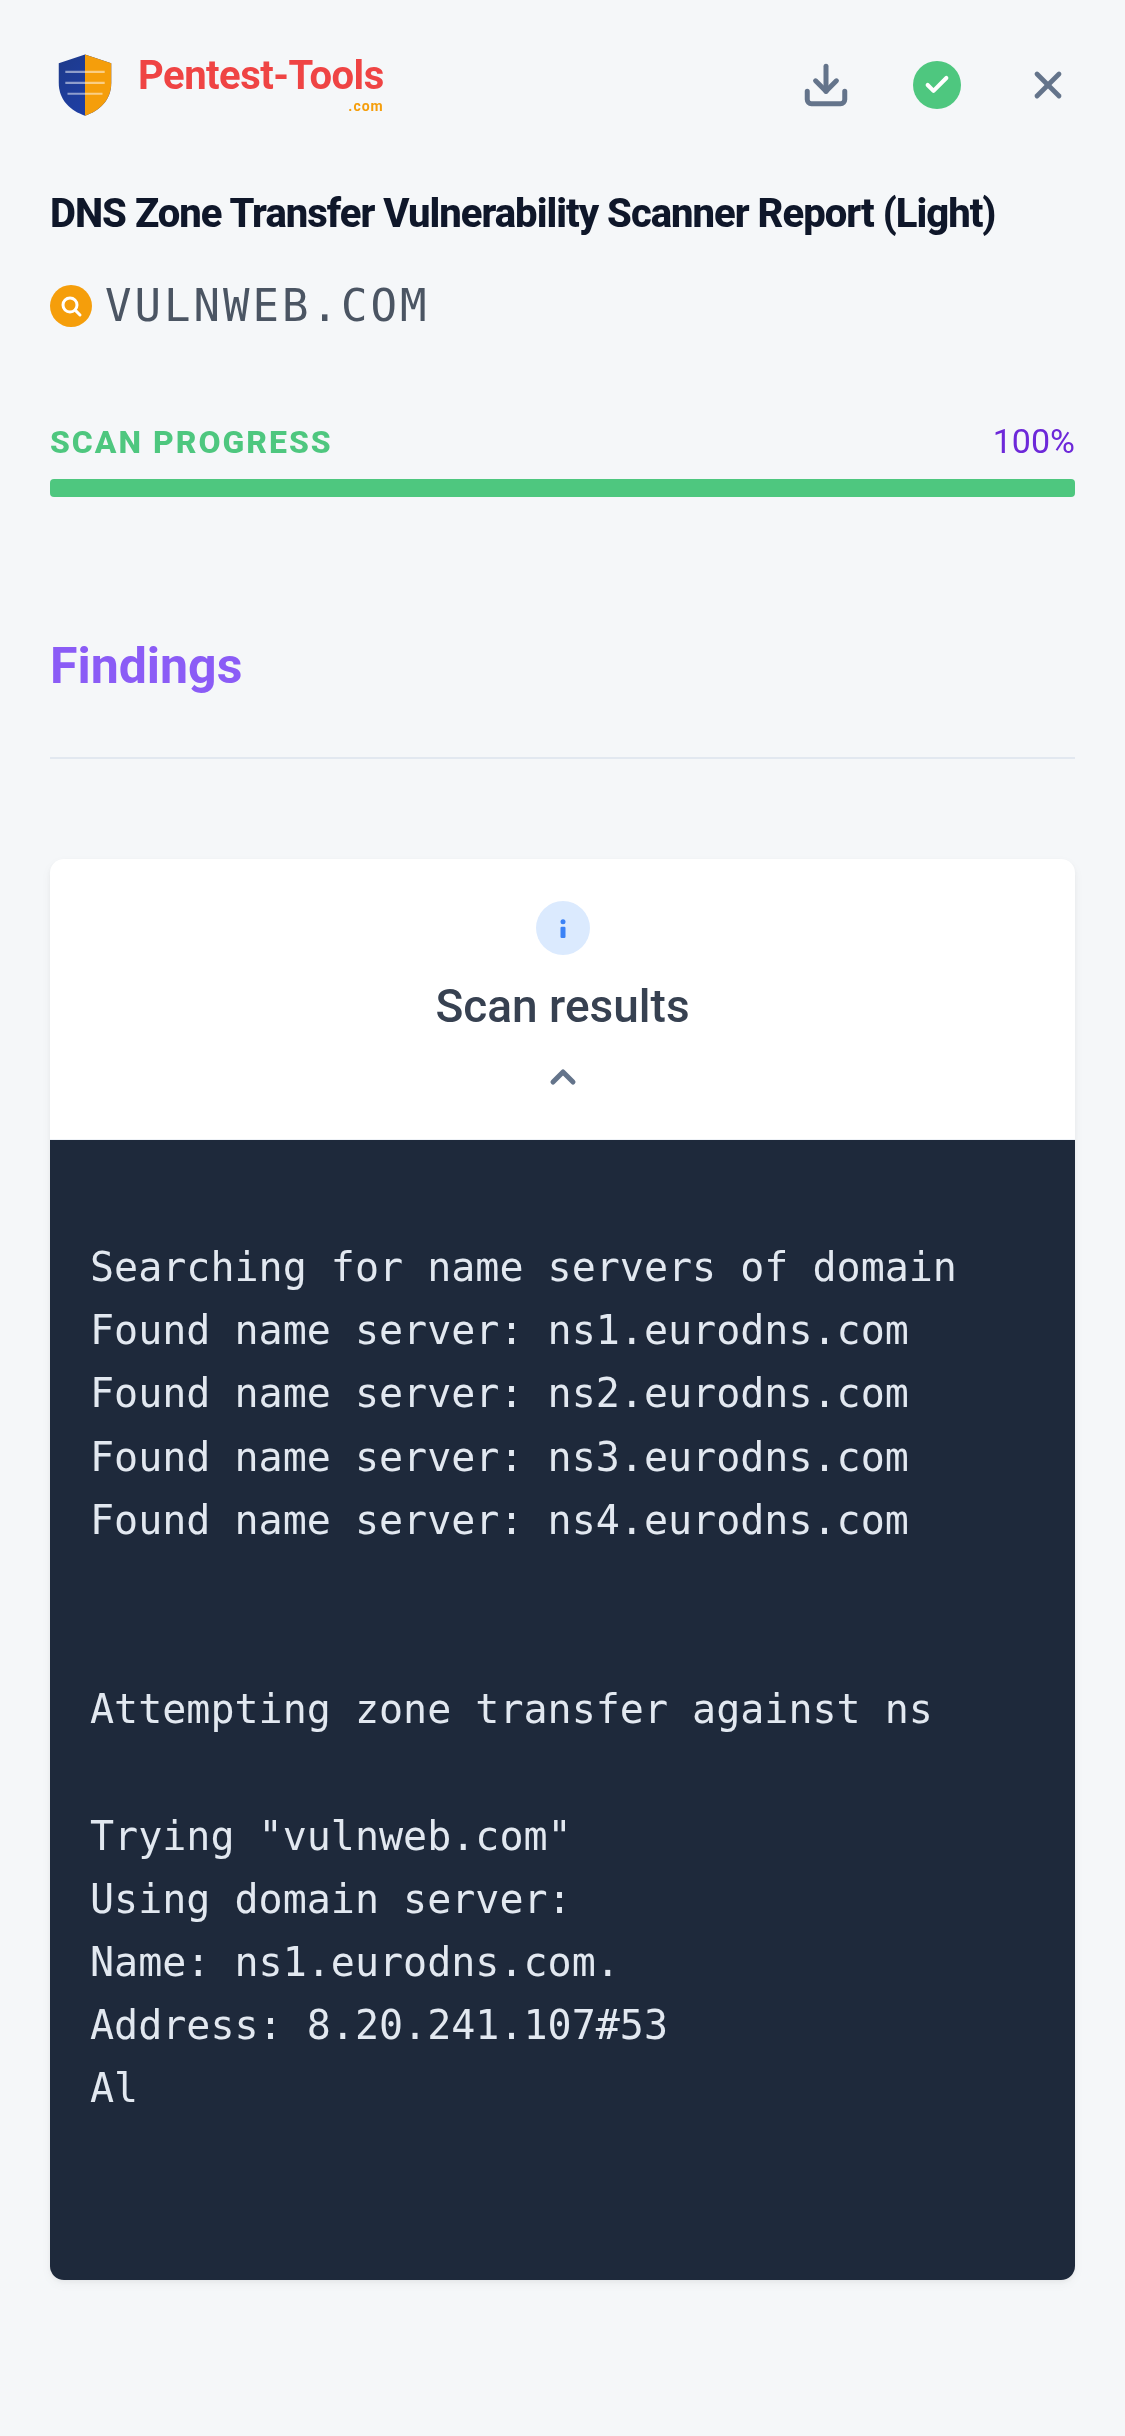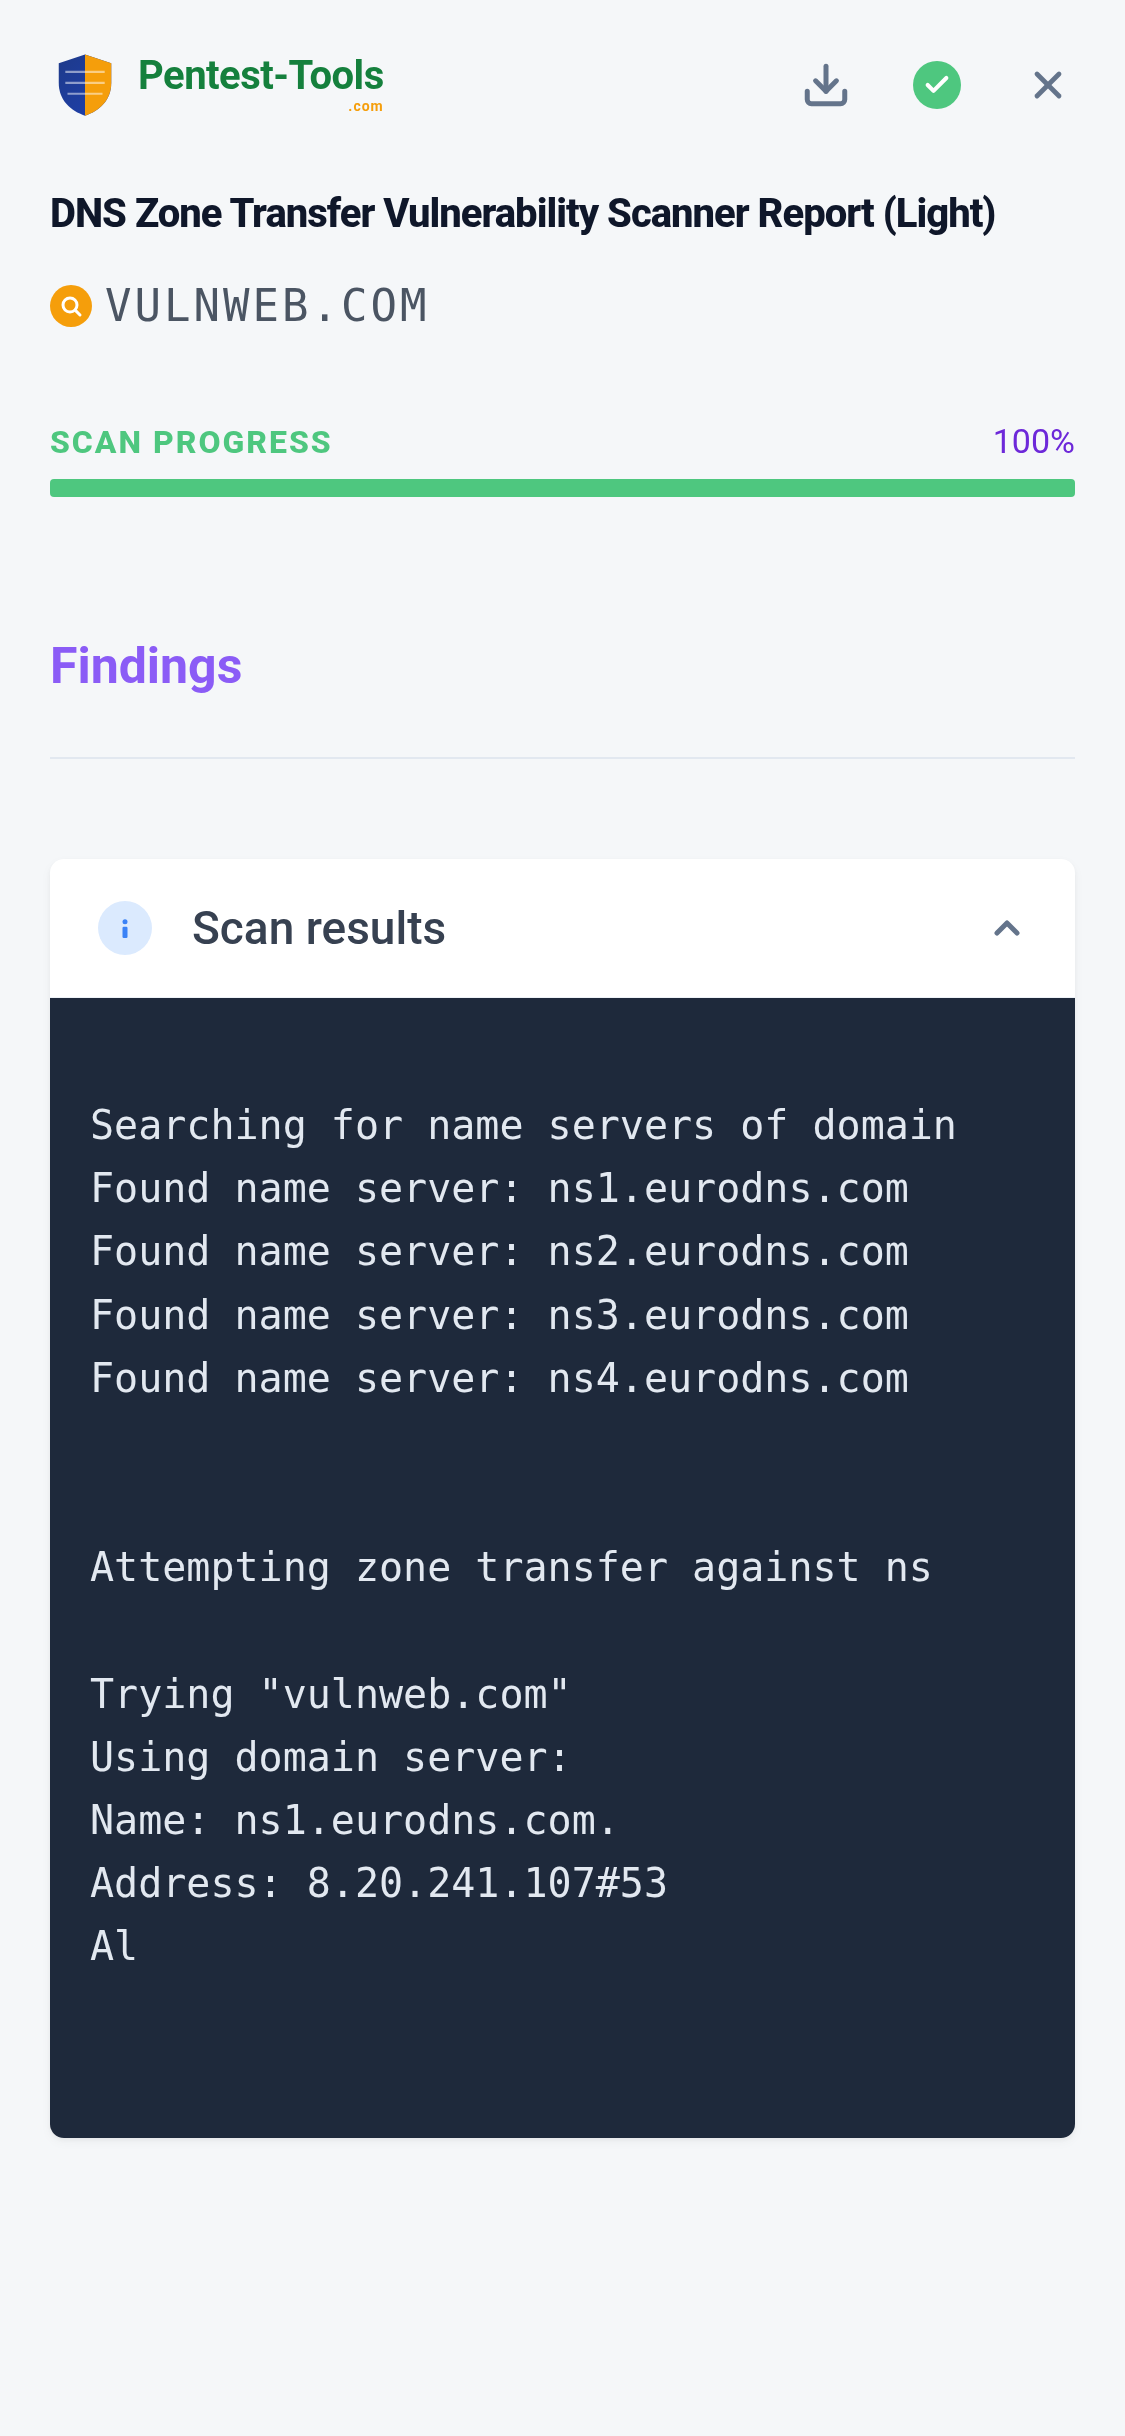--- a/index.html
+++ b/index.html
@@ -32,21 +32,21 @@
     display:flex;
     align-items:center;
     gap:18px;
   }
   .logo-shield{
     width:70px;height:70px;
   }
   .logo-text{
     font-size:40px;
     font-weight:700;
-    color:#15803d;
+    color:#ef4444;
     letter-spacing:-0.5px;
     line-height:1;
   }
   .logo-sub{
     font-size:14px;
     font-weight:700;
     color:var(--amber);
     text-align:right;
     margin-top:2px;
     letter-spacing:1px;
@@ -113,24 +113,25 @@
     margin-bottom:62px;
   }
   .divider{height:2px;background:var(--border);margin-bottom:100px;}
   .card{
     background:var(--card);
     border-radius:14px;
     box-shadow:0 2px 4px rgba(0,0,0,0.04),0 4px 12px rgba(0,0,0,0.04);
     overflow:hidden;
   }
   .card-header{
-    display:flex;align-items:center;gap:40px;
+    display:flex;align-items:center;gap:24px;
     padding:42px 48px;
     border-bottom:1px solid #eef2f7;
     cursor:pointer;
+    flex-direction:column;
   }
   .info-icon{
     width:54px;height:54px;border-radius:50%;
     background:#dbeafe;
     display:flex;align-items:center;justify-content:center;
     color:var(--info-blue);
     flex:0 0 auto;
   }
   .card-title{
     font-size:46px;font-weight:500;color:#374151;flex:1;

